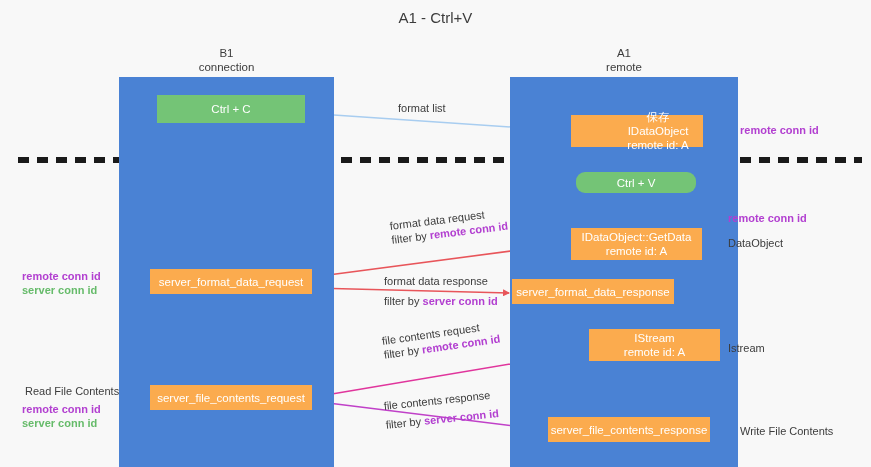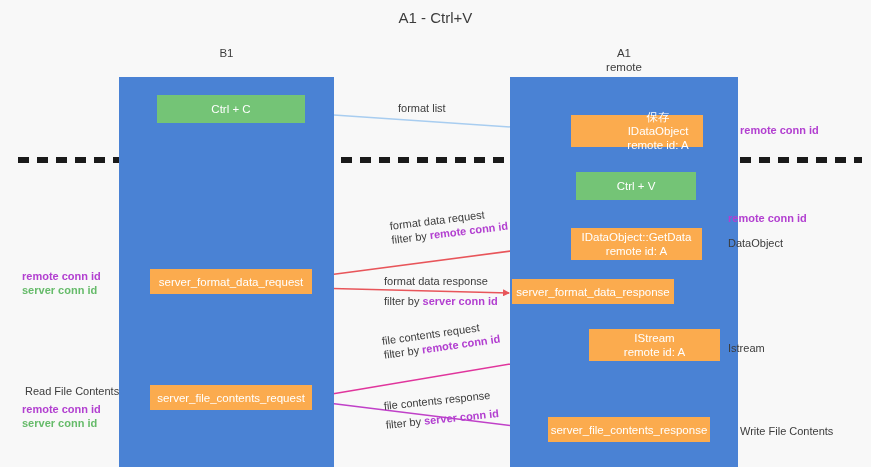--- a/index.html
+++ b/index.html
@@ -136,36 +136,37 @@
 
 <div id="title">
   <div>A1 - Ctrl+V</div>
 </div>
 
 <div class="lane" id="lane-b1"></div>
 <div class="lane" id="lane-a1"></div>
 
 <div class="lane-header" id="hdr-b1">
   <div>B1</div>
+  <div>connection</div>
 </div>
 <div class="lane-header" id="hdr-a1">
   <div>A1</div>
   <div>remote</div>
 </div>
 
 <div class="node green" style="left:157px; top:95px; width:148px; height:28px;">
   <div>Ctrl + C</div>
 </div>
 
 <div class="node orange" style="left:571px; top:115px; width:132px; height:32px;padding-left:48px;">
   <div>保存IDataObject</div>
   <div class="l2">remote id: A</div>
 </div>
 
-<div class="node green" style="left:576px; top:172px; width:120px; height:28px;">
+<div class="node green" style="left:576px; top:172px; width:120px; height:21px;border-radius:9px;">
   <div>Ctrl + V</div>
 </div>
 
 <div class="node orange" style="left:571px; top:228px; width:131px; height:32px;">
   <div>IDataObject::GetData</div>
   <div class="l2">remote id: A</div>
 </div>
 
 <div class="node orange" style="left:150px; top:269px; width:162px; height:25px;">
   <div>server_format_data_request</div>

